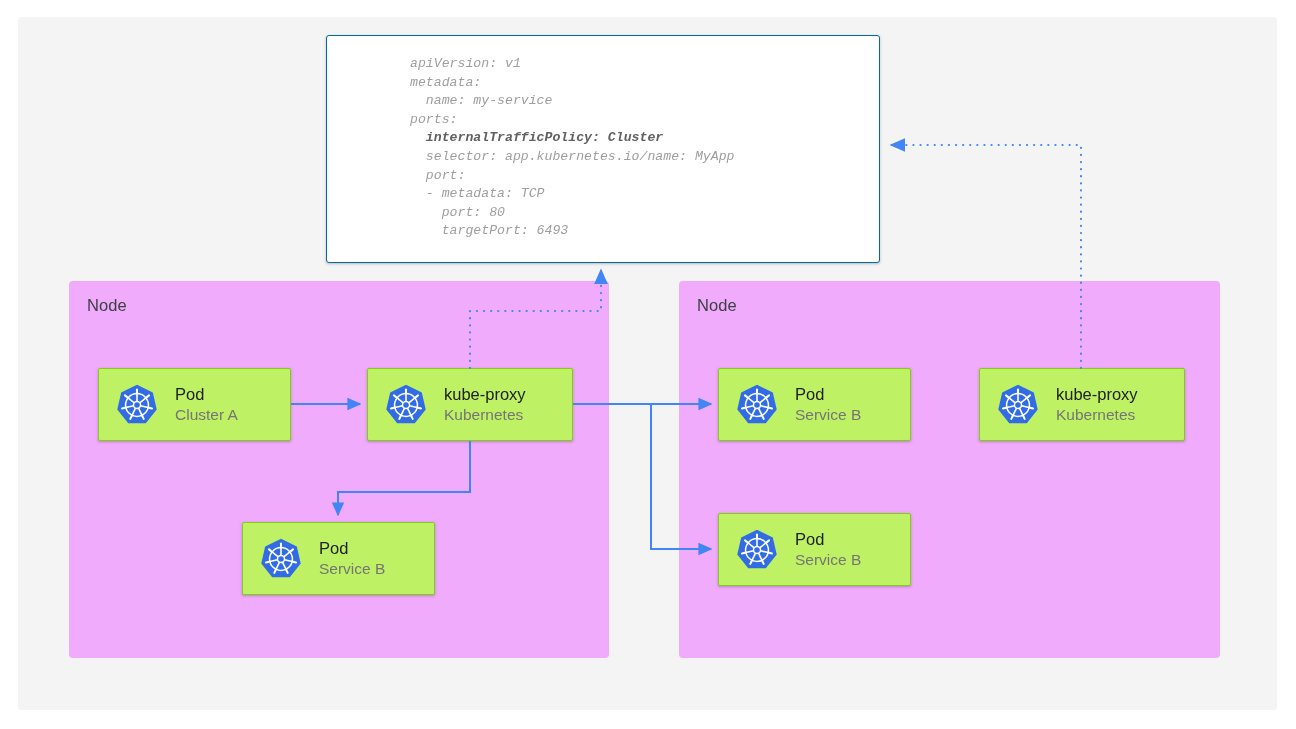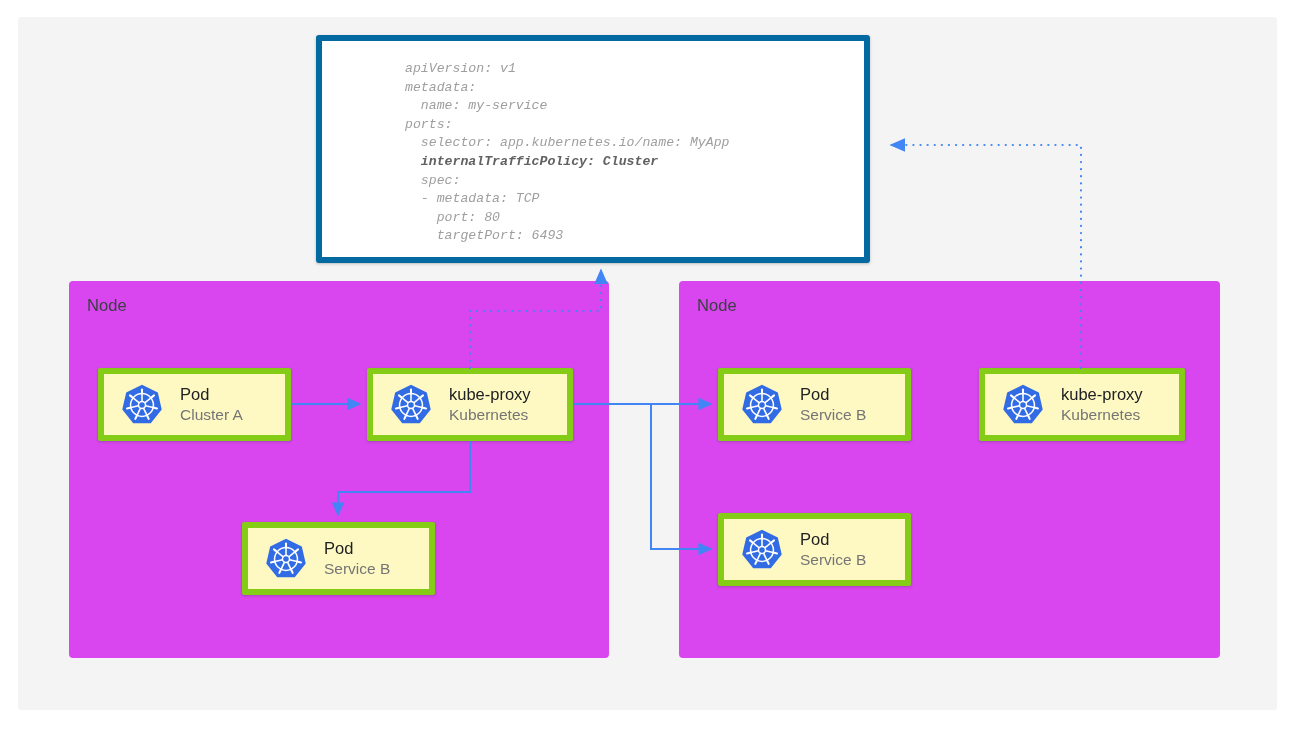--- a/index.html
+++ b/index.html
@@ -27,40 +27,40 @@
     top: 17px;
     width: 1259px;
     height: 693px;
     background: #f4f4f4;
     border-radius: 3px;
   }
 
   
   .node-panel {
     position: absolute;
-    background: #d946ef;
+    background: #f0abfc;
     border-radius: 4px;
   }
   #node-left  { left: 69px;  top: 281px; width: 540px; height: 377px; }
   #node-right { left: 679px; top: 281px; width: 541px; height: 377px; }
 
   .node-label {
     position: absolute;
     left: 18px;
     top: 15px;
     font-size: 16.5px;
     color: #3c4043;
     letter-spacing: 0.1px;
   }
 
   
   .card {
     position: absolute;
-    background: #fef9c3;
-    border: 6px solid #84cc16;
+    background: #bef264;
+    border: 1px solid #84cc16;
     border-radius: 2px;
     box-shadow: 0 1px 2px rgba(60,64,67,0.22), 0 1px 3px 1px rgba(60,64,67,0.08);
     display: flex;
     align-items: center;
   }
   .card .k8s-icon {
     flex: 0 0 auto;
     margin-left: 16px;
     width: 44px;
     height: 44px;
@@ -88,26 +88,26 @@
   #pod-a        { left: 98px;  top: 368px; width: 193px; height: 73px; }
   #kube-proxy-l { left: 367px; top: 368px; width: 206px; height: 73px; }
   #pod-b-local  { left: 242px; top: 522px; width: 193px; height: 73px; }
   #pod-b-r1     { left: 718px; top: 368px; width: 193px; height: 73px; }
   #pod-b-r2     { left: 718px; top: 513px; width: 193px; height: 73px; }
   #kube-proxy-r { left: 979px; top: 368px; width: 206px; height: 73px; }
 
   
   #yaml-card {
     position: absolute;
-    left: 316px;
+    left: 326px;
     top: 35px;
     width: 554px;
     height: 228px;
     background: #ffffff;
-    border: 6px solid #0369a1;
+    border: 1px solid #0369a1;
     border-radius: 3px;
     box-shadow: 0 1px 2px rgba(60,64,67,0.20), 0 1px 3px 1px rgba(60,64,67,0.08);
     overflow: hidden;
   }
   #yaml-code {
     position: absolute;
     left: 83px;
     top: 19px;
     font-family: "Liberation Mono", "DejaVu Sans Mono", monospace;
     font-style: italic;
@@ -139,21 +139,21 @@
 
   <div class="node-panel" id="node-left">
     <span class="node-label">Node</span>
   </div>
 
   <div class="node-panel" id="node-right">
     <span class="node-label">Node</span>
   </div>
 
   <div id="yaml-card">
-    <div id="yaml-code"><div>apiVersion: v1</div><div>metadata:</div><div>  name: my-service</div><div>ports:</div><div>  selector: app.kubernetes.io/name: MyApp</div><div><span class="bold">  internalTrafficPolicy: Cluster</span></div><div>  spec:</div><div>  - metadata: TCP</div><div>    port: 80</div><div>    targetPort: 6493</div></div>
+    <div id="yaml-code"><div>apiVersion: v1</div><div>metadata:</div><div>  name: my-service</div><div>ports:</div><div><span class="bold">  internalTrafficPolicy: Cluster</span></div><div>  selector: app.kubernetes.io/name: MyApp</div><div>  port:</div><div>  - metadata: TCP</div><div>    port: 80</div><div>    targetPort: 6493</div></div>
   </div>
 
   <div class="card" id="pod-a">
     <span class="k8s-icon"><svg viewBox="0 0 100 100" width="100%" height="100%">
           <polygon points="50.00,4.00 85.96,21.32 94.85,60.24 69.96,91.44 30.04,91.44 5.15,60.24 14.04,21.32" fill="#326ce5"></polygon>
           <g fill="none" stroke="#ffffff" stroke-width="3.4">
             <circle cx="50" cy="50" r="26"></circle>
             <circle cx="50" cy="50" r="8"></circle>
             <line x1="50.00" y1="42.00" x2="50.00" y2="24.00" stroke-width="3.6"></line>
             <line x1="50.00" y1="24.00" x2="50.00" y2="15.00" stroke-width="4.6" stroke-linecap="round"></line>

